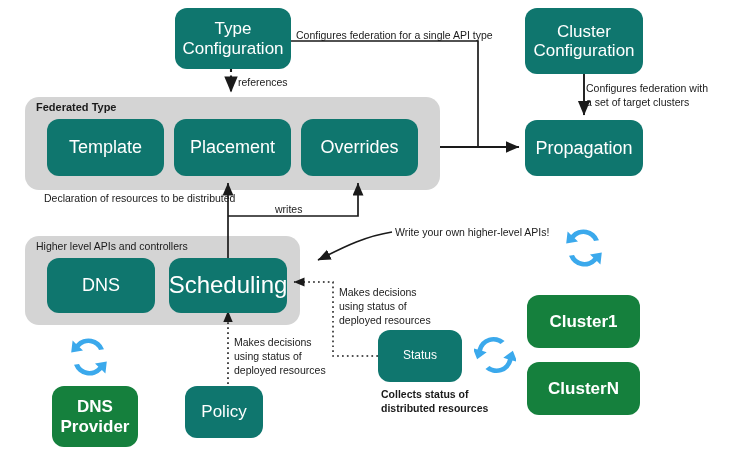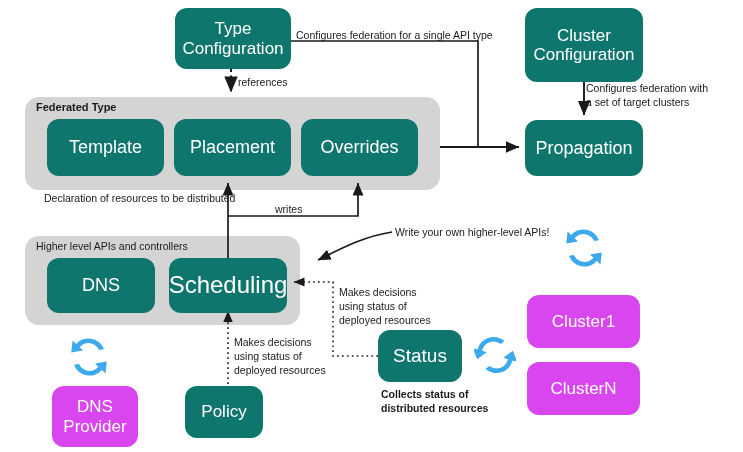--- a/index.html
+++ b/index.html
@@ -44,21 +44,21 @@
     display: flex;
     align-items: center;
     justify-content: center;
     text-align: center;
     color: #ffffff;
     line-height: 1.12;
     box-sizing: border-box;
     padding: 2px 6px;
   }
   .node.slate  { background: #0f766e; }
-  .node.teal   { background: #d946ef; }
+  .node.teal   { background: #15803d; font-weight: bold; }
   .node .label { display: block; }
   
   .annot {
     position: absolute;
     font-size: 10.5px;
     color: #1a1a1a;
     line-height: 1.32;
     white-space: pre-line;
   }
   
@@ -125,21 +125,21 @@
     <g>
       <path d="M228,384 L228,311" stroke="#1a1a1a" stroke-width="1.6" stroke-dasharray="1.8,3.2" fill="none" marker-end="url(#ah-sm)"></path>
     </g>
   </svg>
 
   <div class="node slate" style="left:175px; top:8px; width:116px; height:61px; font-size:17px;">
     <span class="label" style="white-space:pre-line;">Type
 Configuration</span>
   </div>
 
-  <div class="node slate" style="left:525px; top:8px; width:118px; height:74px; font-size:17px;">
+  <div class="node slate" style="left:525px; top:8px; width:118px; height:66px; font-size:17px;">
     <span class="label" style="white-space:pre-line;">Cluster
 Configuration</span>
   </div>
 
   <div class="node slate" style="left:47px; top:119px; width:117px; height:57px; font-size:18px;">
     <span class="label">Template</span>
   </div>
 
   <div class="node slate" style="left:174px; top:119px; width:117px; height:57px; font-size:18px;">
     <span class="label">Placement</span>
@@ -163,21 +163,21 @@
 
   <div class="node teal" style="left:52px; top:386px; width:86px; height:61px; font-size:17px;">
     <span class="label" style="white-space:pre-line;">DNS
 Provider</span>
   </div>
 
   <div class="node slate" style="left:185px; top:386px; width:78px; height:52px; font-size:17px;">
     <span class="label">Policy</span>
   </div>
 
-  <div class="node slate" style="left:378px; top:330px; width:84px; height:52px; font-size:19px;">
+  <div class="node slate" style="left:378px; top:330px; width:84px; height:52px; font-size:12px;">
     <span class="label">Status</span>
   </div>
 
   <div class="node teal" style="left:527px; top:295px; width:113px; height:53px; font-size:17px;">
     <span class="label">Cluster1</span>
   </div>
 
   <div class="node teal" style="left:527px; top:362px; width:113px; height:53px; font-size:17px;">
     <span class="label">ClusterN</span>
   </div>

